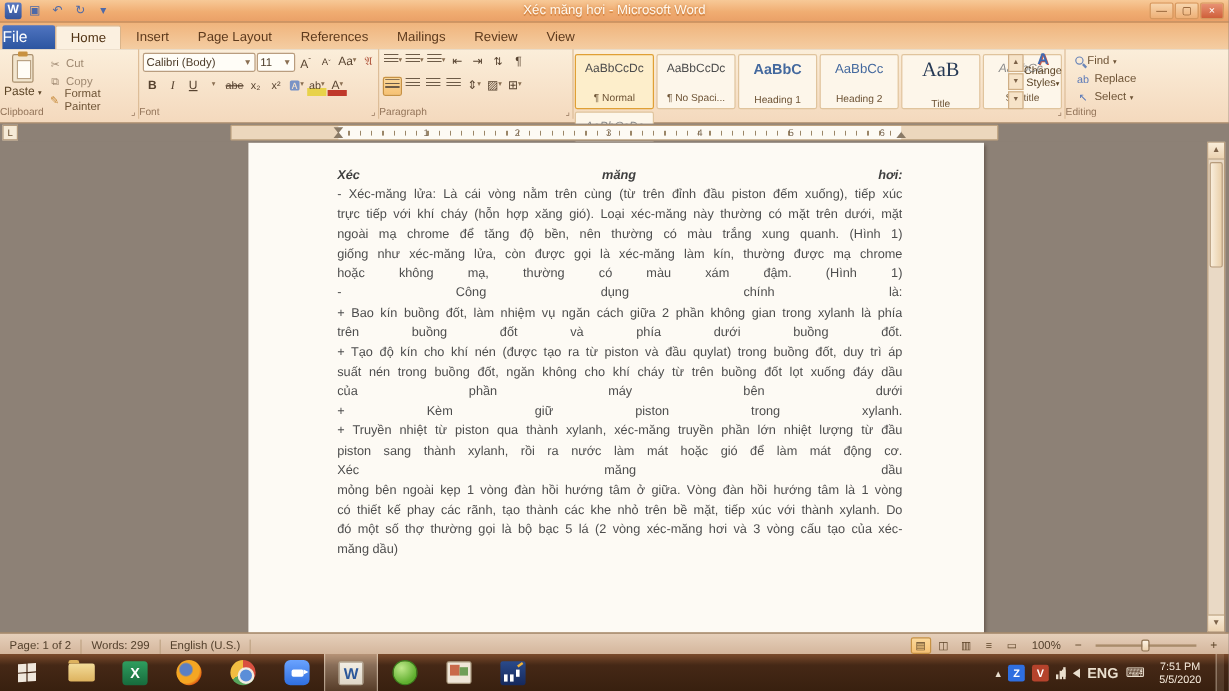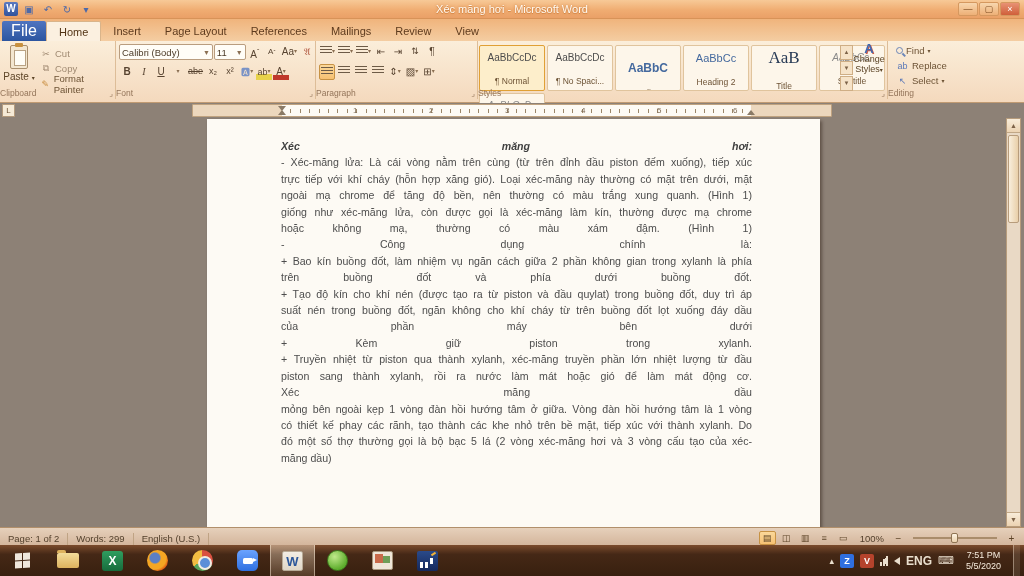--- a/index.html
+++ b/index.html
@@ -19,21 +19,21 @@
     text-shadow:0 0 3px #c97f3f,0 1px 0 #d98a4a}
   .winbtns{margin-left:auto;display:flex;gap:1px;padding-right:4px;z-index:2}
   .winbtn{width:20px;height:14px;border:1px solid #d5985f;border-radius:2px;
     background:linear-gradient(#f7d6ae,#eeb077);color:#7c4a20;font-size:9px;line-height:12px;text-align:center}
   .winbtn.close{background:linear-gradient(#e89274,#cf5f3a);color:#fff}
 
   
   .tabrow{position:absolute;left:0;top:19px;width:1024px;height:22px;
     background:linear-gradient(180deg,#f0b47c,#f4cda2);display:flex;align-items:flex-end}
   .filetab{width:44px;height:20px;margin-left:2px;background:linear-gradient(#4f74c0,#2c55a0);
-    color:#fff;text-align:center;line-height:20px;font-size:16px;border-radius:2px 2px 0 0}
+    color:#fff;line-height:20px;font-size:13px;border-radius:2px 2px 0 0}
   .tab{padding:0 12px;height:20px;line-height:20px;font-size:11px;color:#5d3a1d}
   .tab.active{background:#fbf0e0;border:1px solid #d9b48a;border-bottom:none;border-radius:2px 2px 0 0;color:#513314}
 
   
   .ribbon{position:absolute;left:0;top:41px;width:1024px;height:62px;
     background:linear-gradient(#fbeeda,#f4d9bd);border-bottom:1px solid #c09a72}
   .rgroup{position:absolute;top:0;height:58px;border-right:1px solid #ddbd98;padding-top:2px}
   .glabel{position:absolute;bottom:1px;left:0;right:0;text-align:left;font-size:8.5px;color:#94755a}
   .launcher{position:absolute;bottom:1px;right:2px;font-size:8px;color:#94755a}
   .bigbtn{float:left;width:38px;text-align:center;font-size:10px;color:#5d4527;padding-top:2px}
@@ -49,21 +49,21 @@
   .fbtn{min-width:16px;height:16px;text-align:center;line-height:15px;font-size:10px;color:#574330;padding:0 1px}
   .fbtn .arr{font-size:6px;vertical-align:2px;color:#8a6f52}
   .fbtn.active{background:linear-gradient(#fbd89a,#f6c173);border:1px solid #c79244;border-radius:2px}
   .frow{display:flex;align-items:center;gap:1px;margin:1px 0 0 3px}
   .ic-bars{display:inline-block;width:12px;height:9px;
     background:repeating-linear-gradient(#6d5b47 0 1px,transparent 1px 3px)}
   .styleitem{float:left;width:66px;height:46px;margin:2px 1px 0 1px;background:#fdf6ea;border:1px solid #e0c49d;
     border-radius:2px;text-align:center;overflow:hidden}
   .styleitem.sel{border:1px solid #e0a035;background:#fdeecb}
   .sprev{font-size:10px;color:#4c4c4c;margin-top:6px;white-space:nowrap}
-  .sprev.h1{color:#44699e;font-weight:bold;font-size:12px;margin-top:15px}
+  .sprev.h1{color:#44699e;font-weight:bold;font-size:12px;margin-top:5px}
   .sprev.h2{color:#44699e;font-weight:normal;font-size:11px}
   .sprev.title{font-family:"Liberation Serif",serif;font-size:17px;color:#273a55;margin-top:2px}
   .sprev.sub{font-style:italic;color:#8a8a8a}
   .sname{font-size:8.5px;color:#6d5335;margin-top:13px;white-space:nowrap}
   .galarrows{position:absolute;right:34px;top:4px;width:13px;height:46px;display:flex;flex-direction:column;gap:1px}
   .galarrows span{flex:1;background:#f6e3c8;border:1px solid #cfae85;font-size:6px;line-height:12px;text-align:center;color:#7c6248}
   .chgstyles{position:absolute;right:2px;top:3px;width:32px;text-align:center;font-size:9px;color:#5d4527;line-height:10px}
   .chg-ic{font-size:13px;font-weight:bold;color:#3f68b0;text-shadow:1px 1px 0 #c85a4a}
   .edit-ic{width:13px;display:inline-block;text-align:center;color:#5b79b8;font-size:9px}
   .search-ic{display:inline-block;width:7px;height:7px;border:1.5px solid #6b86b8;border-radius:50%;position:relative}
@@ -301,21 +301,20 @@
       </div>
       <div class="galarrows">
         <span>▲</span>
         <span>▼</span>
         <span>▼</span>
       </div>
       <div class="chgstyles">
         <div class="chg-ic">A</div>
         <span>Change Styles</span><span style="font-size:6px">▾</span>
       </div>
-      <div class="glabel">Styles</div>
       <span class="launcher">⌟</span>
     </div>
 
     <div class="rgroup" style="left:888px;width:100px;border-right:none">
       <div class="smallrow en" style="padding-left:8px">
         <span class="search-ic"></span>
         <span>Find</span>
           <span style="font-size:6px">▾</span>
       </div>
       <div class="smallrow en" style="padding-left:8px">

